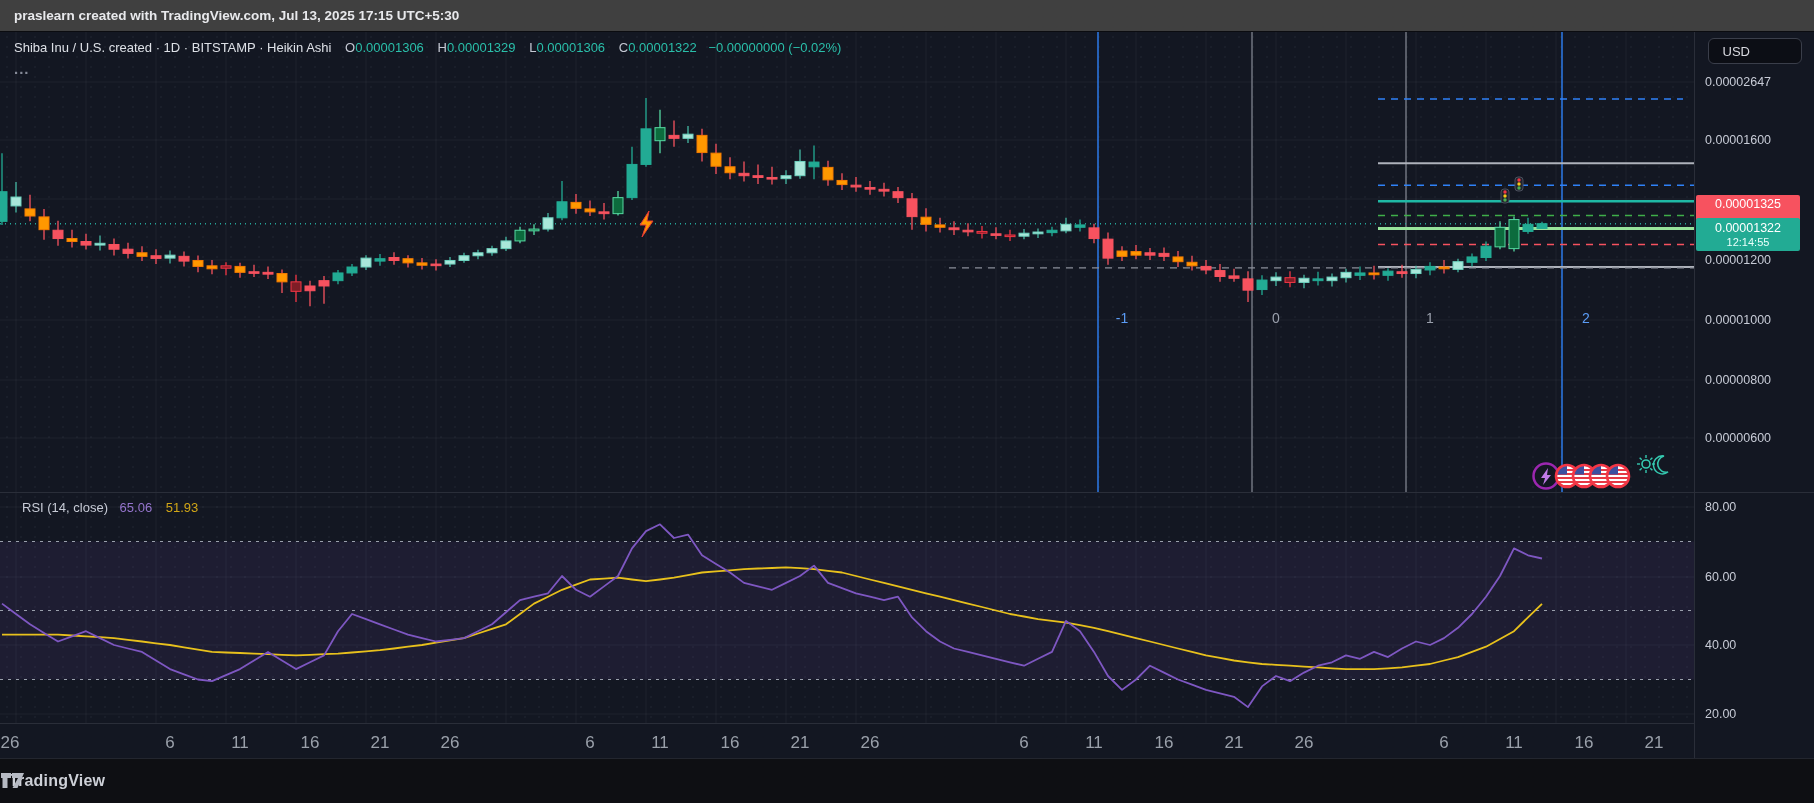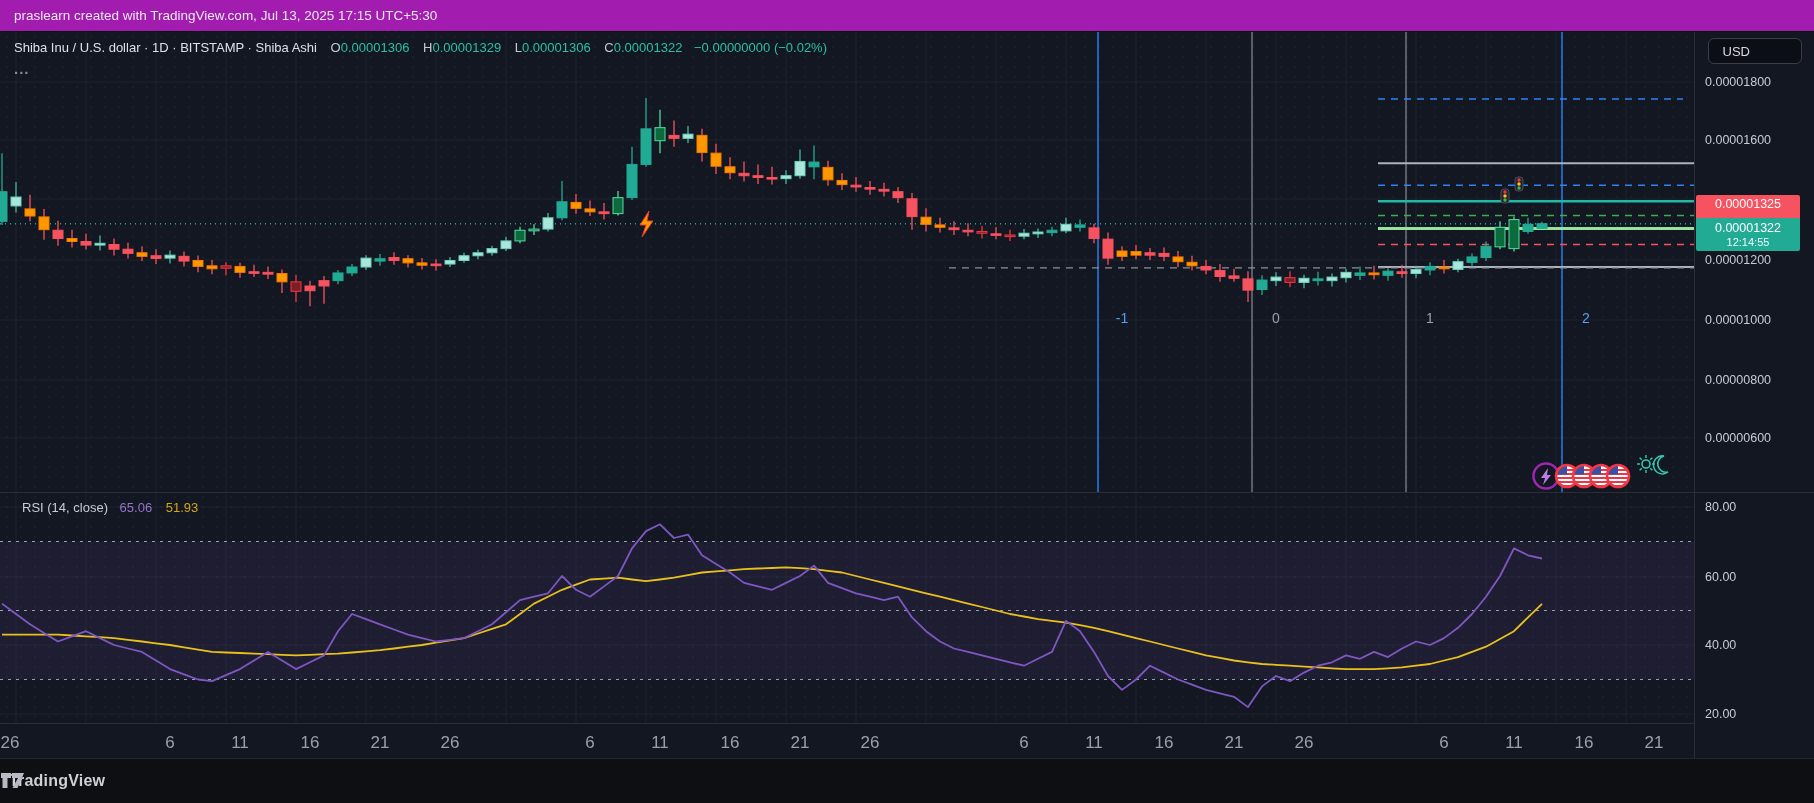--- a/index.html
+++ b/index.html
@@ -1,20 +1,20 @@
 <!DOCTYPE html>
 <html><head>
 <meta charset="utf-8">
 <style>
   html,body{margin:0;padding:0;background:#131722;}
   body{width:1814px;height:803px;position:relative;overflow:hidden;
        font-family:"Liberation Sans", sans-serif;-webkit-font-smoothing:antialiased;}
-  .top-strip{position:absolute;left:0;top:0;width:1814px;height:32px;background:#a21caf;
+  .top-strip{position:absolute;left:0;top:0;width:1814px;height:32px;background:#404040;
              border-bottom:1px solid #0b0c10;color:#e8e9ec;font-size:13.5px;line-height:32px;
-             padding-left:14px;box-sizing:border-box;}
+             padding-left:14px;box-sizing:border-box;font-weight:bold;}
   .plot{position:absolute;left:0;top:32px;width:1694px;height:691px;background:#131722;
         background-image:radial-gradient(rgba(150,160,190,0.075) 0.8px, transparent 1px);
         background-size:14px 10px;overflow:hidden;}
   .pane-sep{position:absolute;left:0;top:492px;width:1814px;height:0;border-top:1px solid #2a2e39;z-index:6;}
   svg{position:absolute;left:0;display:block;}
   #price-svg{top:0;}
   #rsi-svg{top:460px;}
   .legend{position:absolute;left:14px;top:8px;z-index:7;font-size:13px;color:#d6d9e0;white-space:nowrap;}
   .legend .sym{color:#dde0e6;}
   .legend .k{color:#c5c9d4;margin-left:10px;}
@@ -452,21 +452,21 @@
       <line x1="0" y1="222" x2="1694" y2="222" stroke="rgba(255,255,255,0.05)" stroke-width="1"></line>
       <rect x="0" y="49.5" width="1694" height="138" fill="rgba(126,87,194,0.10)"></rect>
       <line x1="0" y1="49.5" x2="1694" y2="49.5" stroke="#9aa0ac" stroke-width="1" stroke-dasharray="3,5"></line>
       <line x1="0" y1="118.5" x2="1694" y2="118.5" stroke="#9aa0ac" stroke-width="1" stroke-dasharray="3,5"></line>
       <line x1="0" y1="187.5" x2="1694" y2="187.5" stroke="#9aa0ac" stroke-width="1" stroke-dasharray="3,5"></line>
       <polyline points="2,142.6 16,142.6 30,142.6 44,142.6 58,142.6 72,143.5 86,144.4 100,145.2 114,146.1 128,147.8 142,149.5 156,151.3 170,153.0 184,155.3 198,157.6 212,159.9 226,160.5 240,161.0 254,161.6 268,162.2 282,162.8 296,163.4 310,162.8 324,162.2 338,161.6 352,160.5 366,159.3 380,158.2 394,156.5 408,154.7 422,153.0 436,150.7 450,148.4 464,146.1 478,141.5 492,136.9 506,132.3 520,122.0 534,111.6 548,104.7 562,97.8 576,92.6 590,87.5 604,86.6 618,85.7 632,87.5 646,89.2 660,87.5 674,85.7 688,83.1 702,80.5 716,79.4 730,78.3 744,77.1 758,76.5 772,76.0 786,75.4 800,76.2 814,77.1 828,78.8 842,80.5 856,84.0 870,87.5 884,90.9 898,94.4 912,97.8 926,101.3 940,104.7 954,108.1 968,111.6 982,115.0 996,118.5 1010,122.0 1024,124.5 1038,127.1 1052,128.9 1066,130.6 1080,133.2 1094,135.8 1108,139.2 1122,142.6 1136,146.1 1150,149.5 1164,153.0 1178,156.5 1192,159.9 1206,163.4 1220,165.9 1234,168.5 1248,170.3 1262,172.0 1276,172.8 1290,173.7 1304,174.6 1318,175.4 1332,176.3 1346,177.1 1360,177.1 1374,177.1 1388,176.3 1402,175.4 1416,173.7 1430,172.0 1444,168.5 1458,165.1 1472,159.9 1486,154.7 1500,147.0 1514,139.2 1528,125.4 1542,111.8" fill="none" stroke="#e8c11c" stroke-width="1.8" stroke-linejoin="round"></polyline>
       <polyline points="2,111.6 16,122.0 30,132.3 44,140.9 58,149.5 72,144.4 86,139.2 100,146.1 114,153.0 128,156.5 142,159.9 156,168.5 170,177.1 184,182.3 198,187.5 212,189.2 226,183.2 240,177.1 254,168.5 268,159.9 282,168.5 296,177.1 310,170.3 324,163.4 338,139.2 352,122.0 366,127.1 380,132.3 394,137.5 408,142.6 422,146.1 436,149.5 450,147.8 464,146.1 478,139.2 492,132.3 506,120.2 520,108.1 534,104.7 548,101.3 562,84.0 576,97.8 590,104.7 604,94.4 618,84.0 632,56.4 646,39.1 660,32.3 674,46.0 688,42.6 702,63.3 716,71.9 730,80.5 744,90.9 758,94.4 772,97.8 786,90.9 800,84.0 814,73.6 828,90.9 842,96.1 856,101.3 870,104.7 884,108.1 898,104.7 912,125.4 926,139.2 940,149.5 954,156.5 968,159.9 982,163.4 996,166.8 1010,170.3 1024,173.7 1038,166.8 1052,159.9 1066,128.9 1080,139.2 1094,159.9 1108,184.0 1122,197.9 1136,187.5 1150,173.7 1164,180.6 1178,187.5 1192,192.7 1206,197.9 1220,201.3 1234,204.8 1248,215.1 1262,194.4 1276,184.0 1290,189.2 1304,180.6 1318,173.7 1332,170.3 1346,163.4 1360,166.8 1374,159.9 1388,165.1 1402,156.5 1416,149.5 1430,153.0 1444,146.1 1458,135.8 1472,122.0 1486,104.7 1500,84.0 1514,56.4 1528,63.3 1542,66.5" fill="none" stroke="#7e57c2" stroke-width="1.8" stroke-linejoin="round"></polyline>
     </svg>
 
   <div class="legend">
-    <span class="sym">Shiba Inu / U.S. dollar · 1D · BITSTAMP · Shiba Ashi</span>
+    <span class="sym">Shiba Inu / U.S. created · 1D · BITSTAMP · Heikin Ashi</span>
     <span class="k">O</span><span class="v">0.00001306</span>
     <span class="k">H</span><span class="v">0.00001329</span>
     <span class="k">L</span><span class="v">0.00001306</span>
     <span class="k">C</span><span class="v">0.00001322</span>
     <span class="chg">−0.00000000 (−0.02%)</span>
   </div>
   <div class="ellipsis">...</div>
 
   <div class="rsi-legend">
     <span>RSI (14, close)</span>
@@ -480,21 +480,21 @@
       <div class="pat-label pat-gray" style="left: 1430px; top: 286px;">1</div>
       <div class="pat-label pat-blue" style="left: 1586px; top: 286px;">2</div>
     </div>
 </div>
 
 <div class="pane-sep"></div>
 
 <div class="axis-col">
   <div class="usd-btn">USD</div>
   <div id="axis-labels">
-      <div class="ax-label" style="top: 43px;">0.00001800</div>
+      <div class="ax-label" style="top: 43px;">0.00002647</div>
       <div class="ax-label" style="top: 101px;">0.00001600</div>
       <div class="ax-label" style="top: 221px;">0.00001200</div>
       <div class="ax-label" style="top: 281px;">0.00001000</div>
       <div class="ax-label" style="top: 341px;">0.00000800</div>
       <div class="ax-label" style="top: 399px;">0.00000600</div>
       <div class="ax-label" style="top: 468px;">80.00</div>
       <div class="ax-label" style="top: 538px;">60.00</div>
       <div class="ax-label" style="top: 606px;">40.00</div>
       <div class="ax-label" style="top: 675px;">20.00</div>
     </div>

